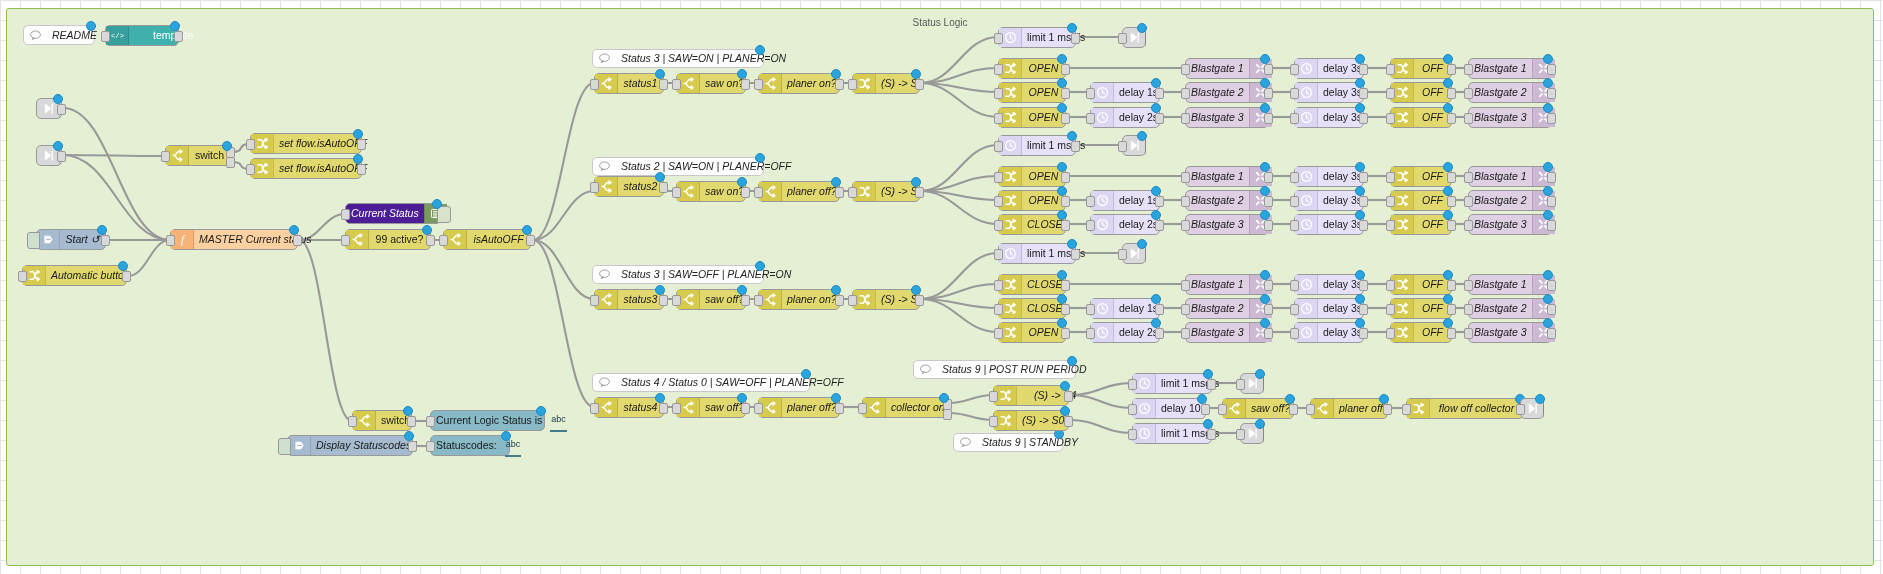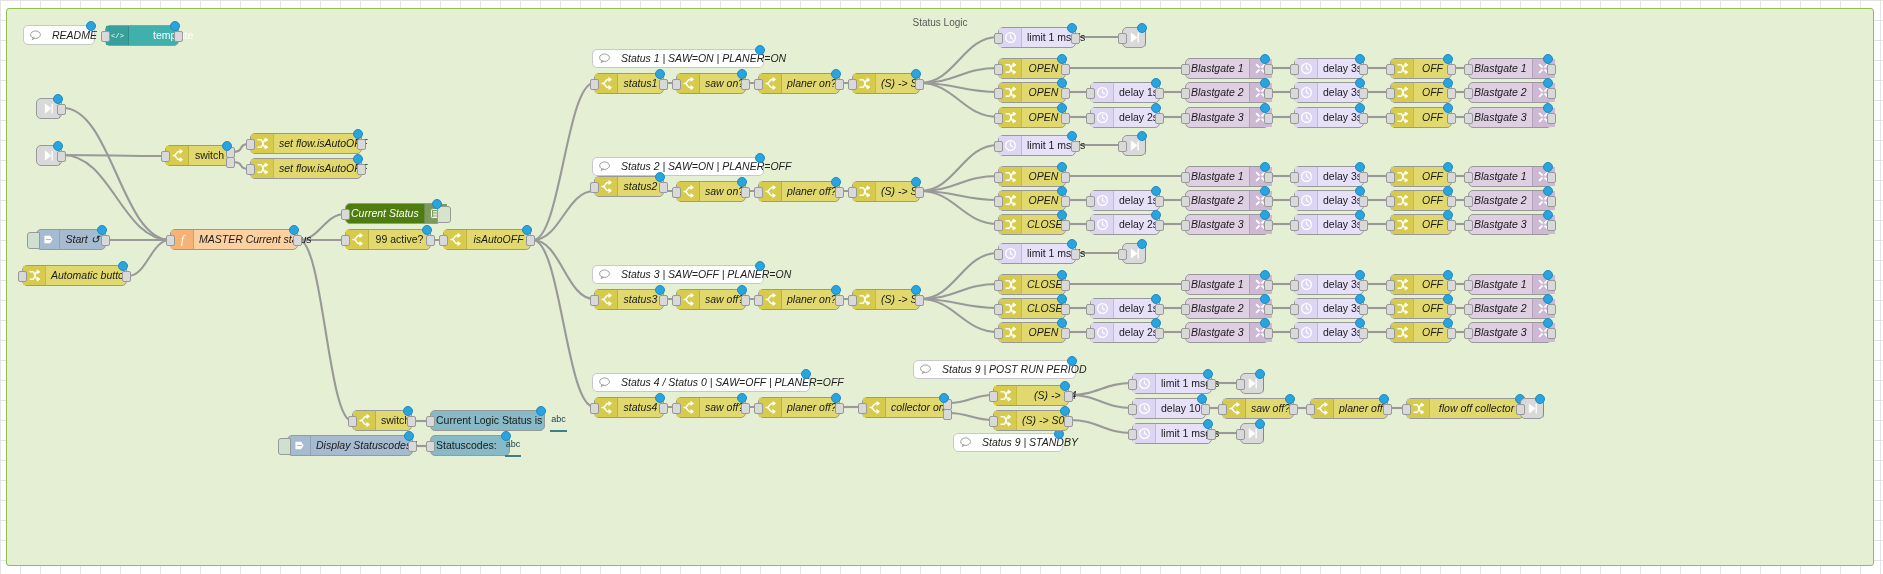--- a/index.html
+++ b/index.html
@@ -49,21 +49,21 @@
   
   .n-switch{background:#e2d96e;}
   .n-change{background:#e2d96e;}
   .n-function{background:#fdd0a2;}
   .n-template{background:#3fb0ac;color:#fff;}
   .n-template .lbl{color:#fff;padding-left:24px;}
   .n-delay{background:#e6e0f8;}
   .n-link{background:#d9d9d9;}
   .n-inject{background:#a6bbcf;}
   .n-debug{background:#87b9c6;}
-  .n-status{background:#4d7c0f;color:#fff;}
+  .n-status{background:#4c1d95;color:#fff;}
   .n-status .lbl{color:#fff;font-style:italic;}
   .n-device{background:#decfe3;}
   .n-comment{background:#ffffff;border:1px solid #c8c8c8;}
   .italic .lbl{font-style:italic;}
 
   
   .n-comment .ico{border-right:none;background:transparent;}
   .n-comment .lbl{text-align:left;padding-left:6px;font-style:italic;color:#222;}
 
   
@@ -400,21 +400,21 @@
         <div class="port in"></div>
         <div class="sdot"></div>
       </div>
       <div class="node n-comment italic" style="left: 592px; top: 49px; width: 172px; height: 19px;">
         <div class="ico">
           <svg viewBox="0 0 16 16">
             <ellipse cx="8" cy="7" rx="6" ry="4.6" fill="none" stroke="#999" stroke-width="1.2"></ellipse>
             <path d="M5.5 10.5 L4 13 L7 11.2" fill="none" stroke="#999" stroke-width="1.2"></path>
           </svg>
         </div>
-        <div class="lbl">Status 1 | SAW=ON | PLANER=ON</div>
+        <div class="lbl">Status 3 | SAW=ON | PLANER=ON</div>
         <div class="sdot"></div>
       </div>
       <div class="node n-switch italic" style="left: 594px; top: 73px; width: 70px; justify-content: space-between;">
         <div class="ico">
           <svg viewBox="0 0 16 16">
             <path d="M13 3 H9.5 C7 3 6.5 8 4 8 H2.5" stroke="#fff" stroke-width="1.8" fill="none" stroke-linecap="round" stroke-linejoin="round"></path>
             <path d="M13 13 H9.5 C7 13 6.5 8 4 8" stroke="#fff" stroke-width="1.8" fill="none" stroke-linecap="round" stroke-linejoin="round"></path>
             <path d="M11 1.2 L13.4 3 L11 4.8" stroke="#fff" stroke-width="1.8" fill="none" stroke-linecap="round" stroke-linejoin="round"></path>
             <path d="M11 11.2 L13.4 13 L11 14.8" stroke="#fff" stroke-width="1.8" fill="none" stroke-linecap="round" stroke-linejoin="round"></path>
           </svg>

